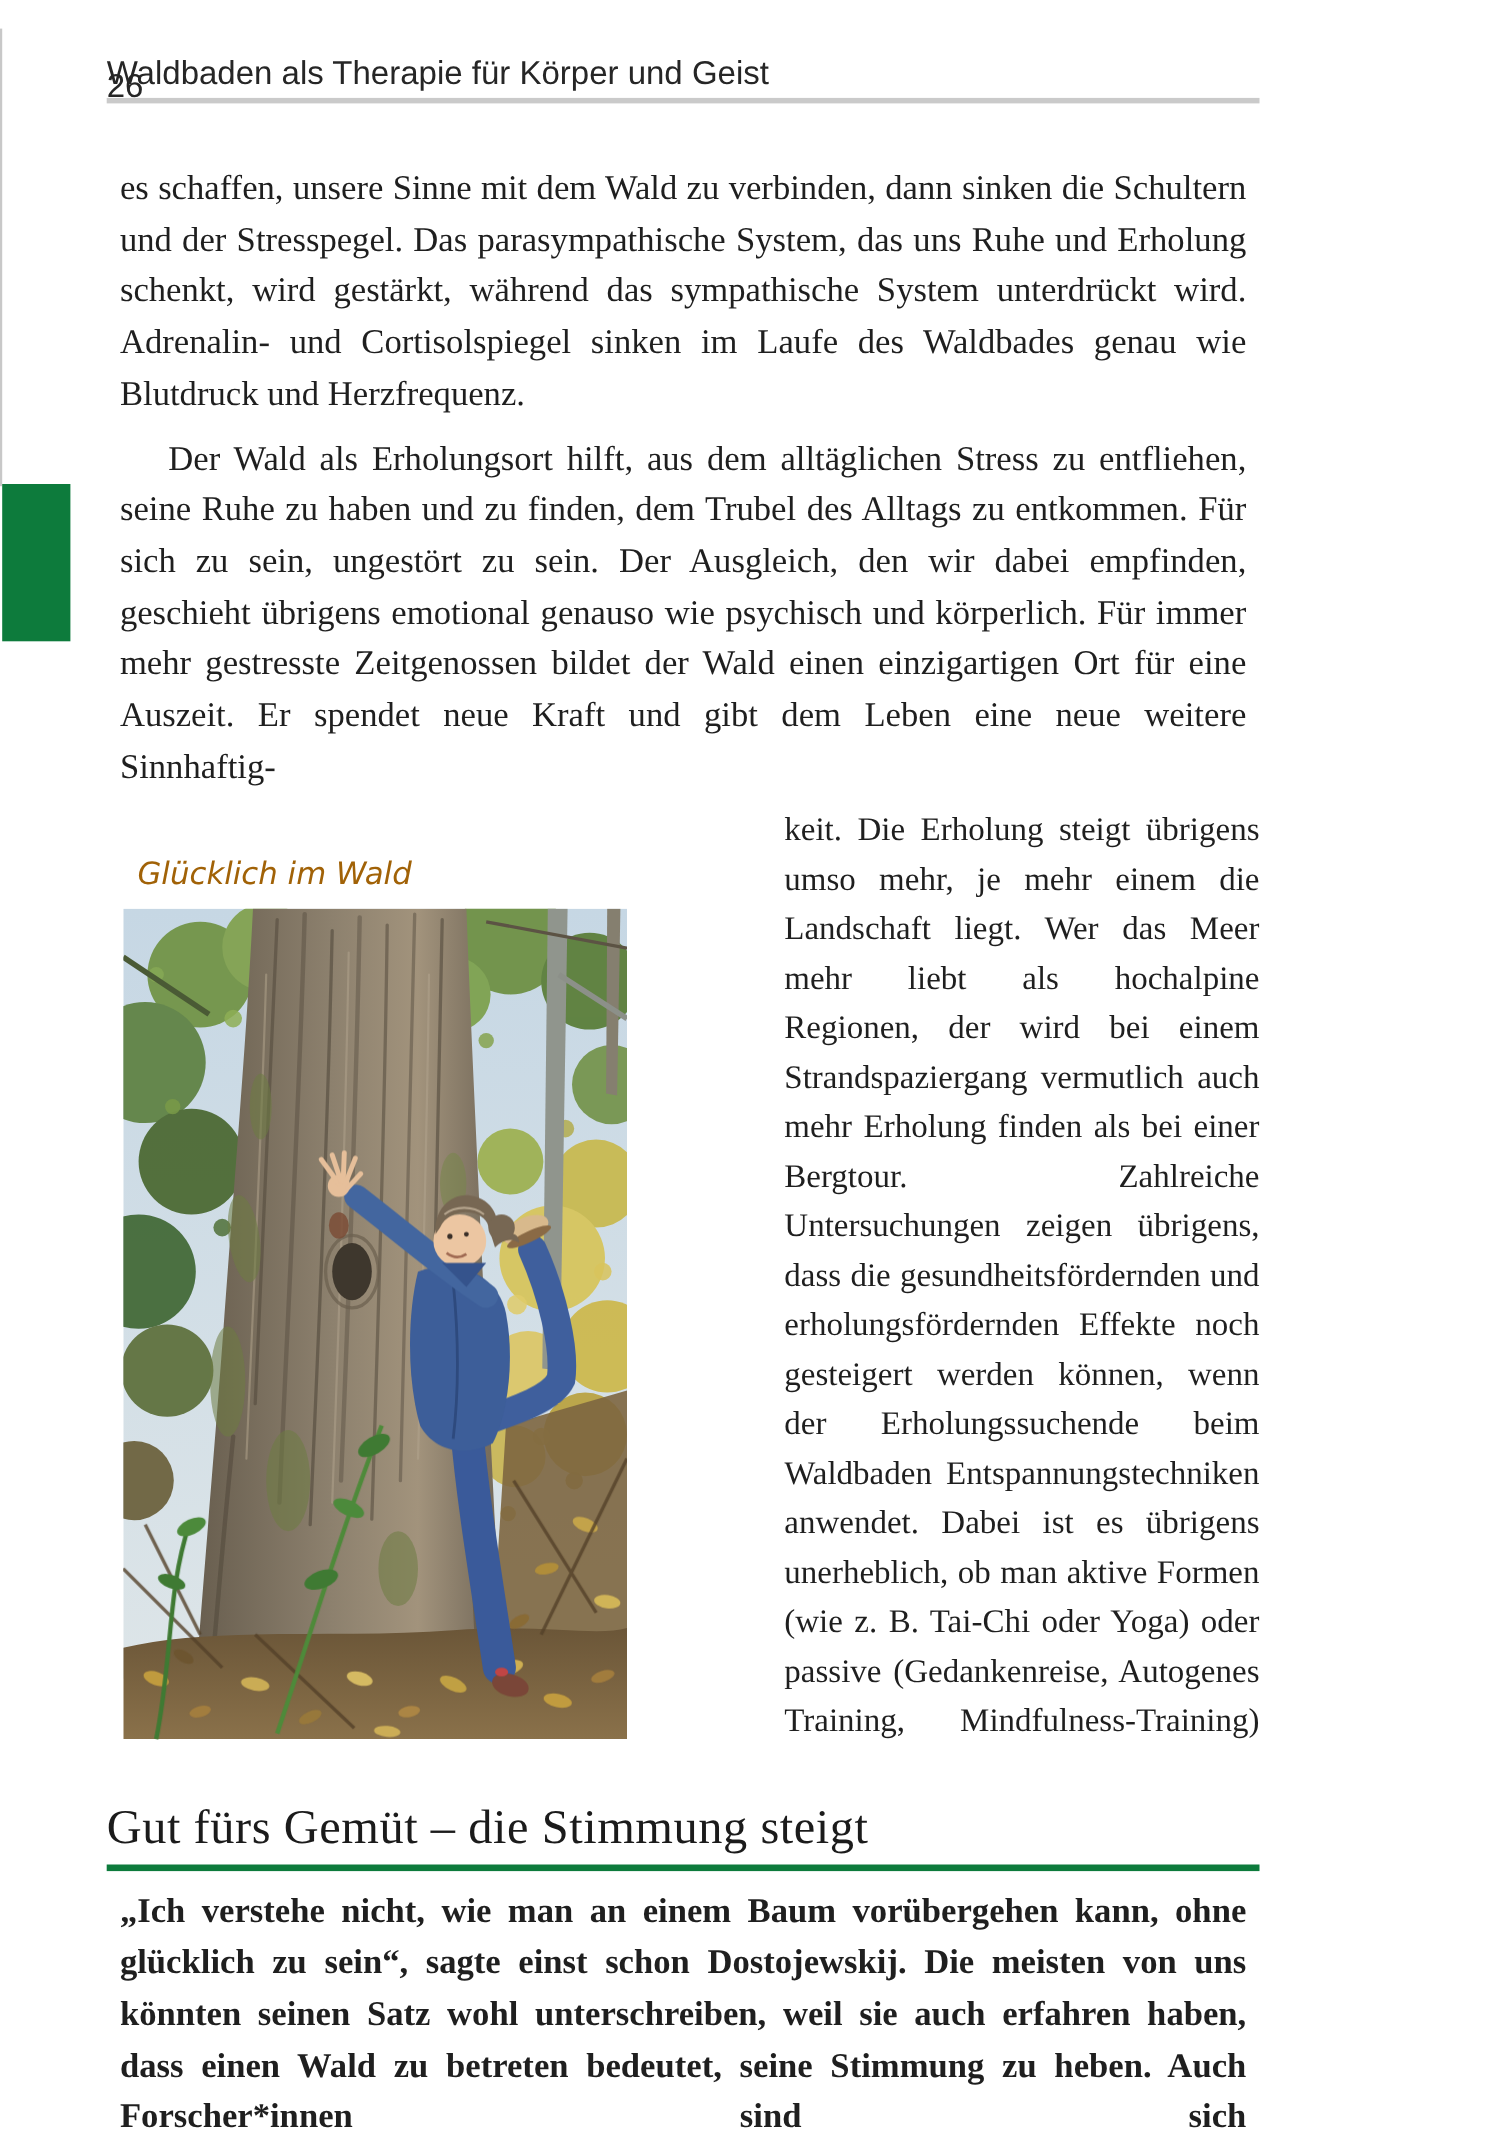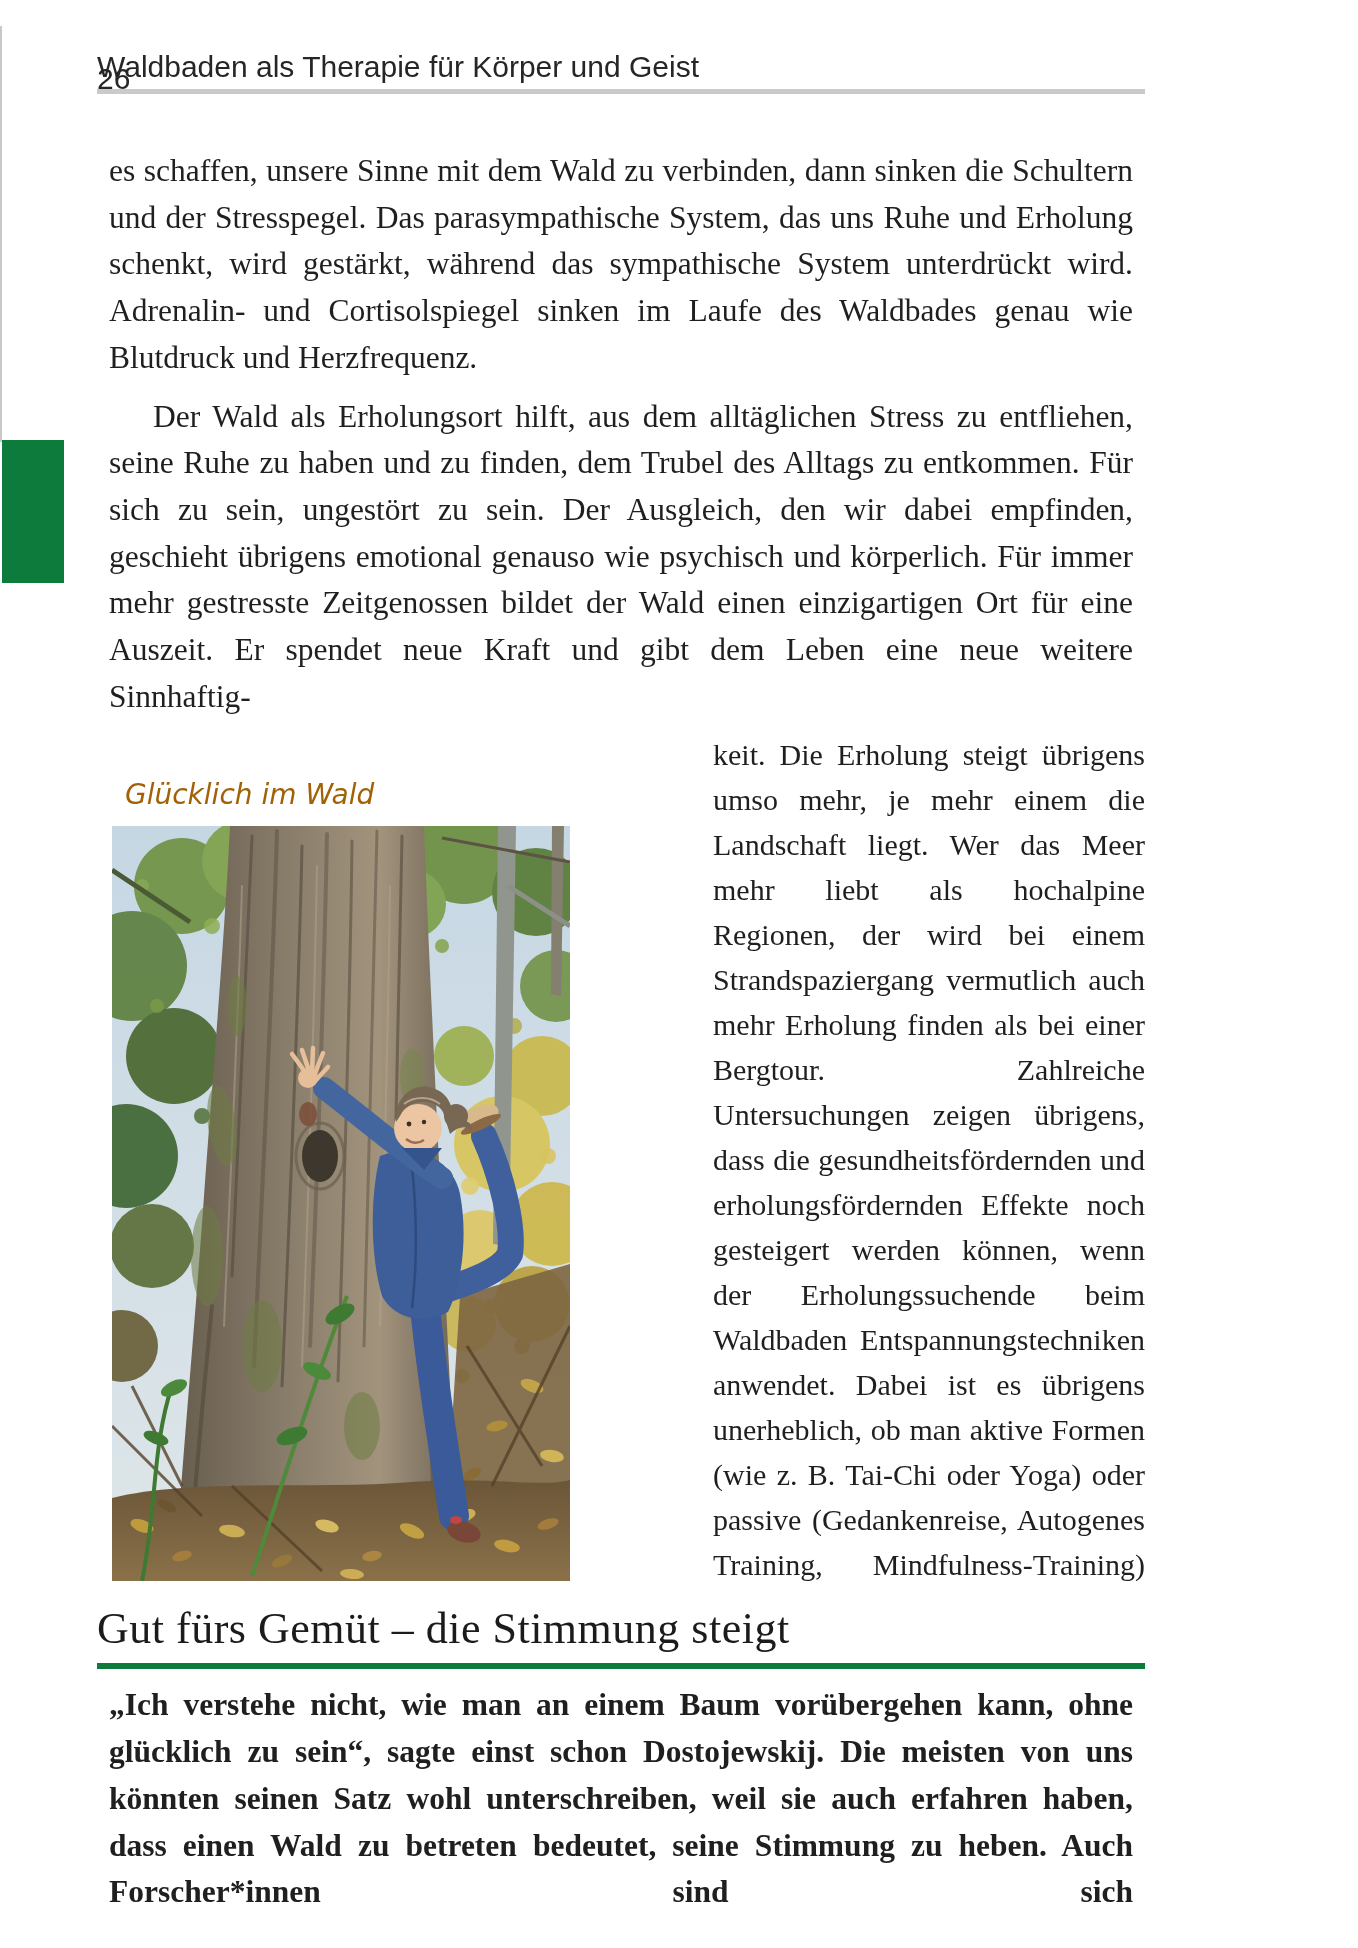--- a/index.html
+++ b/index.html
@@ -19,21 +19,21 @@
   .para.indent{text-indent:44px;}
   .wrap-row{display:flex;height:858px;margin-top:2px;}
   .left-col{flex:0 0 616px;width:616px;}
   .photo-caption{margin:46px 0 14px 28px;
       font-family:"DejaVu Sans","Liberation Sans",sans-serif;
       font-style:italic;font-size:28px;color:#a16207;line-height:34px;}
   .photo-frame{width:458px;height:755px;margin-left:15px;overflow:hidden;}
   .photo-frame svg{display:block;}
   .right-col{flex:0 0 432px;width:432px;font-size:30px;line-height:45px;
              text-align:justify;overflow:hidden;}
-  .section-heading{margin:12px 0 0 0;font-weight:400;font-size:44px;line-height:54px;
+  .section-heading{margin:44px 0 0 0;font-weight:400;font-size:44px;line-height:54px;
                    font-family:"Liberation Serif", serif;color:#1b1b1b;letter-spacing:.5px;}
   .section-rule{height:6px;background:#0d7b3c;margin-top:7px;}
   .quote-para{margin-top:13px;font-weight:bold;}
 </style>
 </head>
 <body>
 
 <div class="page">
 
   <div class="edge-artifact"></div>

